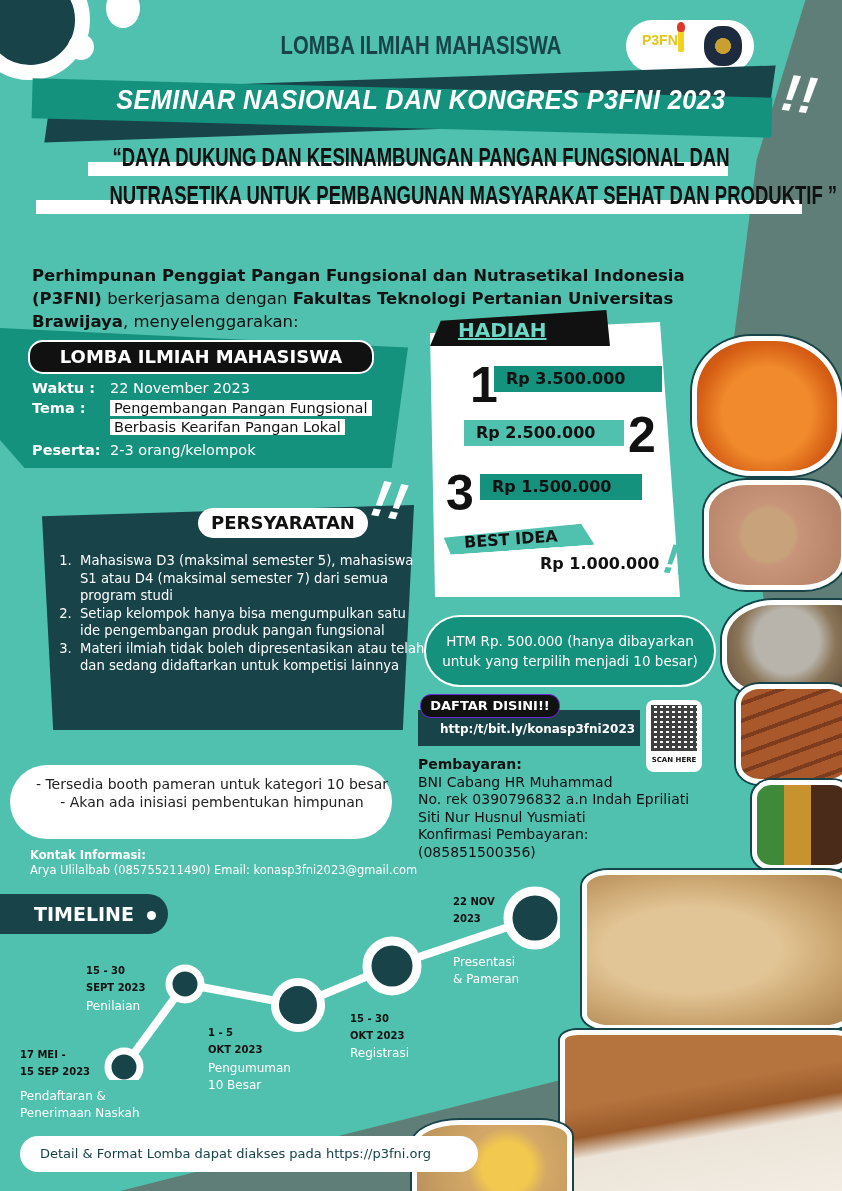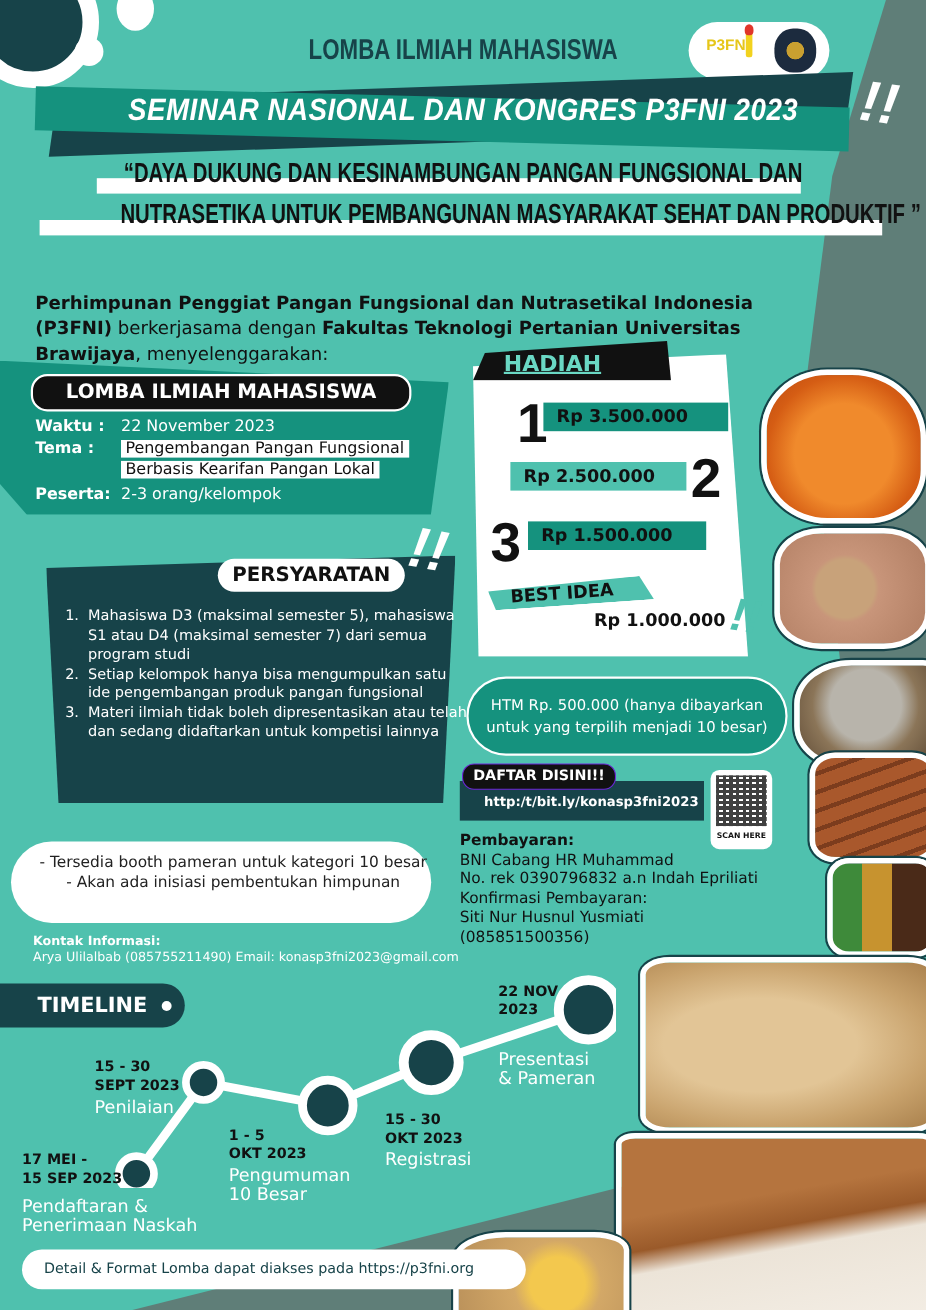--- a/index.html
+++ b/index.html
@@ -55,22 +55,22 @@
 
   #pay { left:418px; top:756px; font-size:14px; line-height:17.5px; color:#111; }
   #pay .t { font-weight:bold; }
 
   #notes-pill { left:10px; top:765px; width:382px; height:74px; background:#fff; border-radius:37px; font-size:14px; line-height:17.5px; color:#222; padding:11px 0 0 22px; box-sizing:border-box;text-align:center; }
 
   #kontak { left:30px; top:848px; font-size:11.5px; line-height:15px; color:#fff; }
   #kontak .t { font-weight:bold; }
 
   #timeline-pill { left:0; top:894px; width:168px; height:40px; background:#174349; border-radius:0 20px 20px 0; color:#fff; font-weight:bold; font-size:19px; line-height:40px; padding-left:34px; box-sizing:border-box; }
-  .tl-date { position:absolute; font-weight:bold; font-size:13px; line-height:17px; color:#111; }
-  .tl-label { position:absolute; font-size:16px; line-height:17px; color:#fff; }
+  .tl-date { position:absolute; font-weight:bold; font-size:10px; line-height:17px; color:#111; }
+  .tl-label { position:absolute; font-size:12px; line-height:17px; color:#fff; }
 
   #footer-pill { left:20px; top:1136px; width:458px; height:36px; background:#fff; border-radius:18px; font-size:13px; color:#174349; line-height:36px; padding-left:20px; box-sizing:border-box; }
 
   .photo { position:absolute; border:5px solid #fff; box-shadow:0 0 0 2px #174349; }
 </style>
 </head>
 <body>
 
 <div class="deco-circle" style="left:-30px;top:-40px;width:90px;height:90px;background:#174349;border:15px solid #fff;"></div>
 <div class="deco-circle" style="left:68px;top:34px;width:26px;height:26px;background:#fff;"></div>
@@ -136,22 +136,22 @@
 <div id="daftar-url" class="abs">http:/t/bit.ly/konasp3fni2023</div>
 <div id="qr" class="abs">
   <div class="qr-grid"></div>
   <div class="qr-label">SCAN HERE</div>
 </div>
 
 <div id="pay" class="abs">
   <div class="t">Pembayaran:</div>
   <div>BNI Cabang HR Muhammad</div>
   <div>No. rek 0390796832 a.n Indah Epriliati</div>
+  <div>Siti Nur Husnul Yusmiati</div>
   <div>Konfirmasi Pembayaran:</div>
-  <div>Siti Nur Husnul Yusmiati</div>
   <div>(085851500356)</div>
 </div>
 
 <div id="notes-pill" class="abs">
   <div>- Tersedia booth pameran untuk kategori 10 besar</div>
   <div>- Akan ada inisiasi pembentukan himpunan</div>
 </div>
 
 <div id="kontak" class="abs">
   <div class="t">Kontak Informasi:</div>

